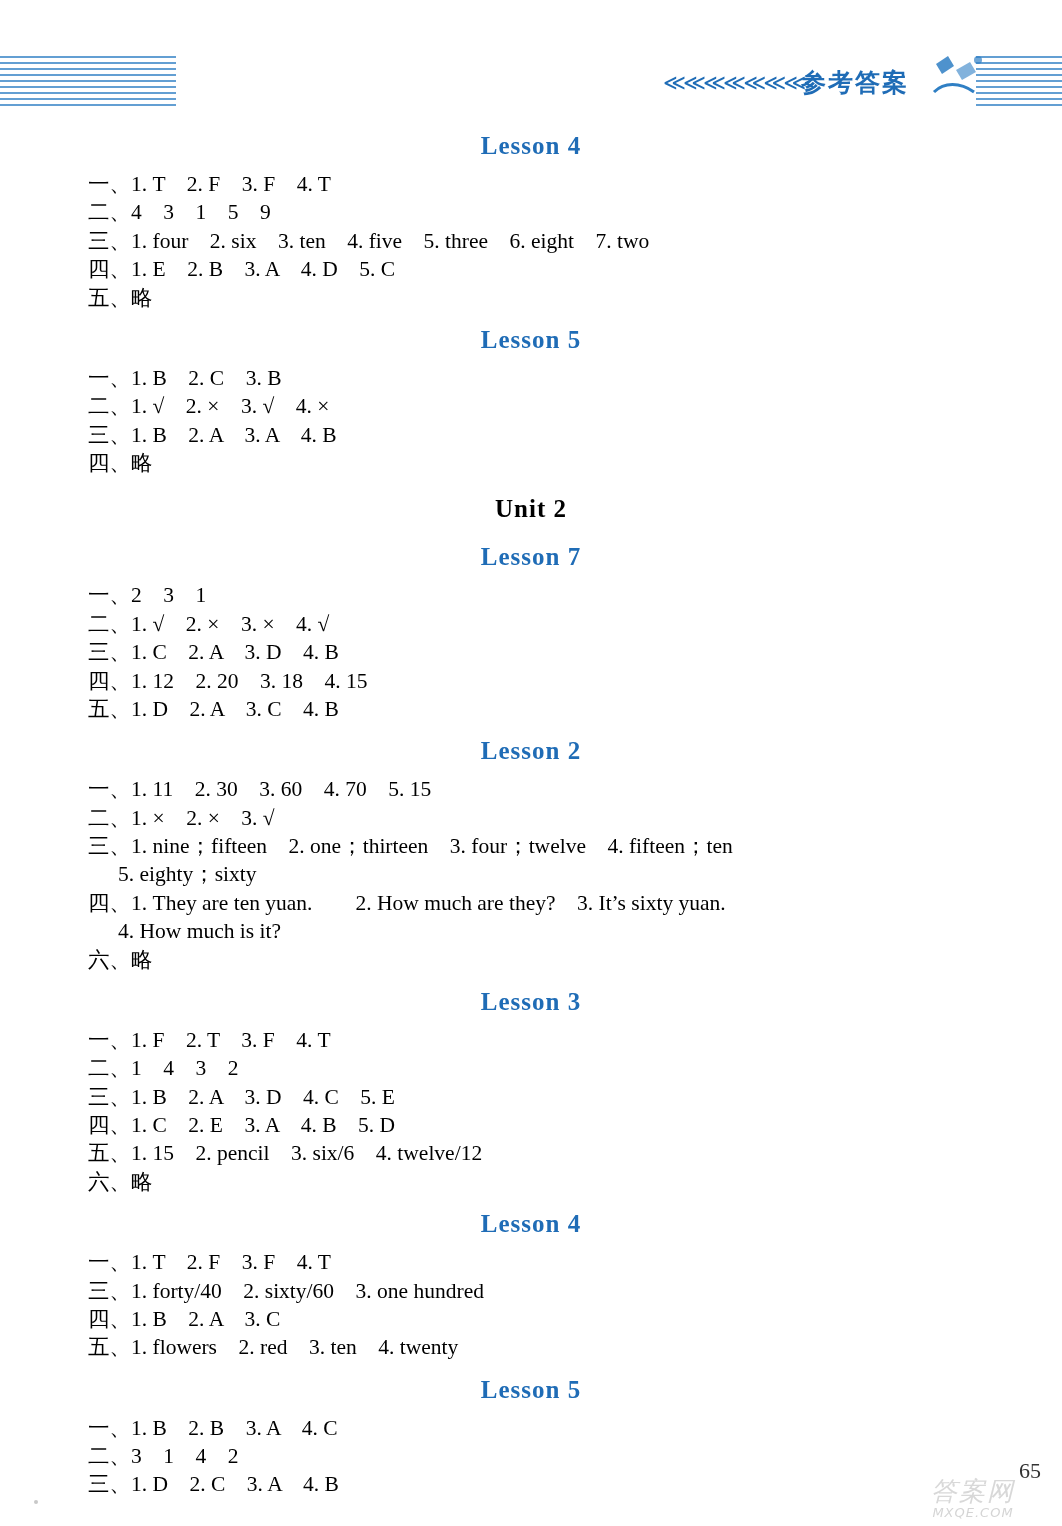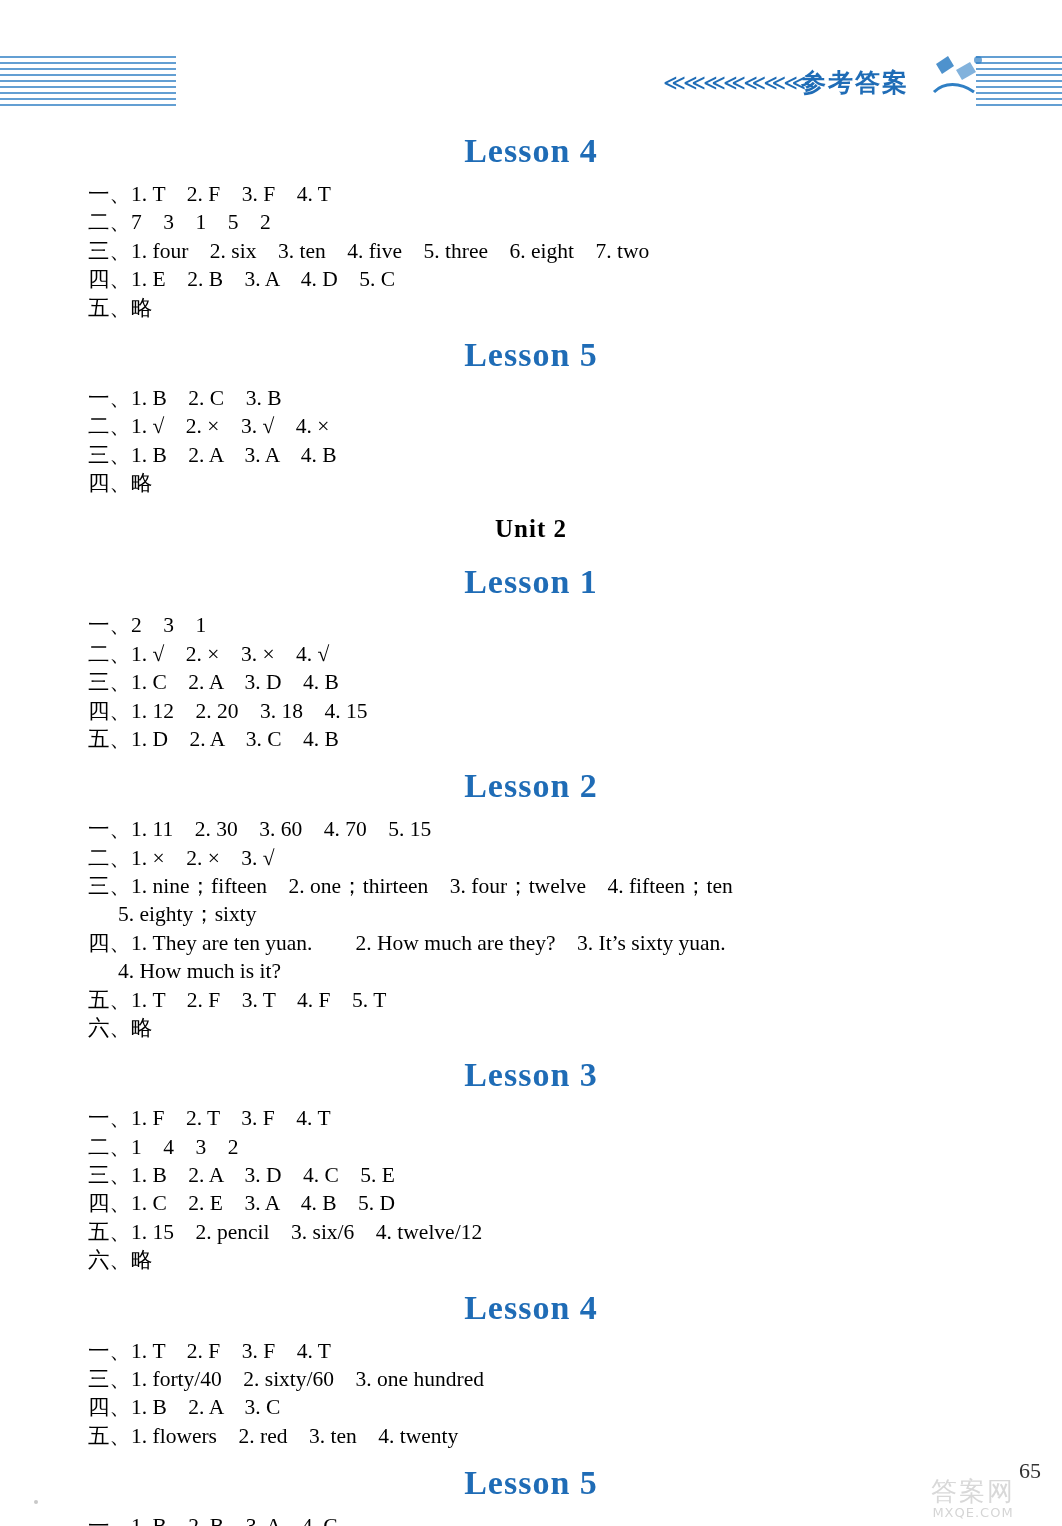--- a/index.html
+++ b/index.html
@@ -82,21 +82,21 @@
   .content {
     position: absolute;
     left: 0;
     top: 118px;
     width: 1062px;
   }
   .lesson-head {
     text-align: center;
     color: #1f6cb6;
     font-weight: bold;
-    font-size: 34px;
+    font-size: 25px;
     font-family: "Liberation Serif", serif;
     margin: 14px 0 10px 0;
     letter-spacing: 1px;
   }
   .unit-head {
     text-align: center;
     color: #000000;
     font-weight: bold;
     font-size: 25px;
     font-family: "Liberation Serif", serif;
@@ -128,20 +128,21 @@
     font-family: "Liberation Serif", serif;
   }
   .watermark {
     position: absolute;
     right: 24px;
     bottom: 6px;
     width: 130px;
     text-align: center;
     color: #b9b9b9;
     font-family: "DejaVu Sans", sans-serif;
+    font-style: italic;
   }
   .wm-cn {
     font-size: 26px;
     letter-spacing: 2px;
     line-height: 1.05;
     opacity: .55;
   }
   .wm-en {
     font-size: 13px;
     letter-spacing: 1px;
@@ -171,50 +172,49 @@
     <path d="M4 40 C14 30, 30 30, 44 40" stroke="#2f7fc4" stroke-width="3" fill="none"></path>
     <circle cx="48" cy="8" r="4" fill="#2f7fc4" opacity="0.7"></circle>
   </svg>
 </div>
 
 <div class="content">
   <div id="sections-root">
       <div class="lesson-head">Lesson 4</div>
       <div class="ans-block">
         <div class="ans-line">一、1. T　2. F　3. F　4. T</div>
-        <div class="ans-line">二、7　3　1　5　2</div>
+        <div class="ans-line">二、4　3　1　5　9</div>
         <div class="ans-line">三、1. four　2. six　3. ten　4. five　5. three　6. eight　7. two</div>
         <div class="ans-line">四、1. E　2. B　3. A　4. D　5. C</div>
         <div class="ans-line">五、略</div>
       </div>
       <div class="lesson-head">Lesson 5</div>
       <div class="ans-block">
         <div class="ans-line">一、1. B　2. C　3. B</div>
         <div class="ans-line">二、1. √　2. ×　3. √　4. ×</div>
         <div class="ans-line">三、1. B　2. A　3. A　4. B</div>
         <div class="ans-line">四、略</div>
       </div>
       <div class="unit-head">Unit 2</div>
-      <div class="lesson-head">Lesson 1</div>
+      <div class="lesson-head">Lesson 7</div>
       <div class="ans-block">
         <div class="ans-line">一、2　3　1</div>
         <div class="ans-line">二、1. √　2. ×　3. ×　4. √</div>
         <div class="ans-line">三、1. C　2. A　3. D　4. B</div>
         <div class="ans-line">四、1. 12　2. 20　3. 18　4. 15</div>
         <div class="ans-line">五、1. D　2. A　3. C　4. B</div>
       </div>
       <div class="lesson-head">Lesson 2</div>
       <div class="ans-block">
         <div class="ans-line">一、1. 11　2. 30　3. 60　4. 70　5. 15</div>
         <div class="ans-line">二、1. ×　2. ×　3. √</div>
         <div class="ans-line">三、1. nine；fifteen　2. one；thirteen　3. four；twelve　4. fifteen；ten</div>
         <div class="ans-line indent">5. eighty；sixty</div>
         <div class="ans-line">四、1. They are ten yuan.　　2. How much are they?　3. It’s sixty yuan.</div>
         <div class="ans-line indent">4. How much is it?</div>
-        <div class="ans-line">五、1. T　2. F　3. T　4. F　5. T</div>
         <div class="ans-line">六、略</div>
       </div>
       <div class="lesson-head">Lesson 3</div>
       <div class="ans-block">
         <div class="ans-line">一、1. F　2. T　3. F　4. T</div>
         <div class="ans-line">二、1　4　3　2</div>
         <div class="ans-line">三、1. B　2. A　3. D　4. C　5. E</div>
         <div class="ans-line">四、1. C　2. E　3. A　4. B　5. D</div>
         <div class="ans-line">五、1. 15　2. pencil　3. six/6　4. twelve/12</div>
         <div class="ans-line">六、略</div>

